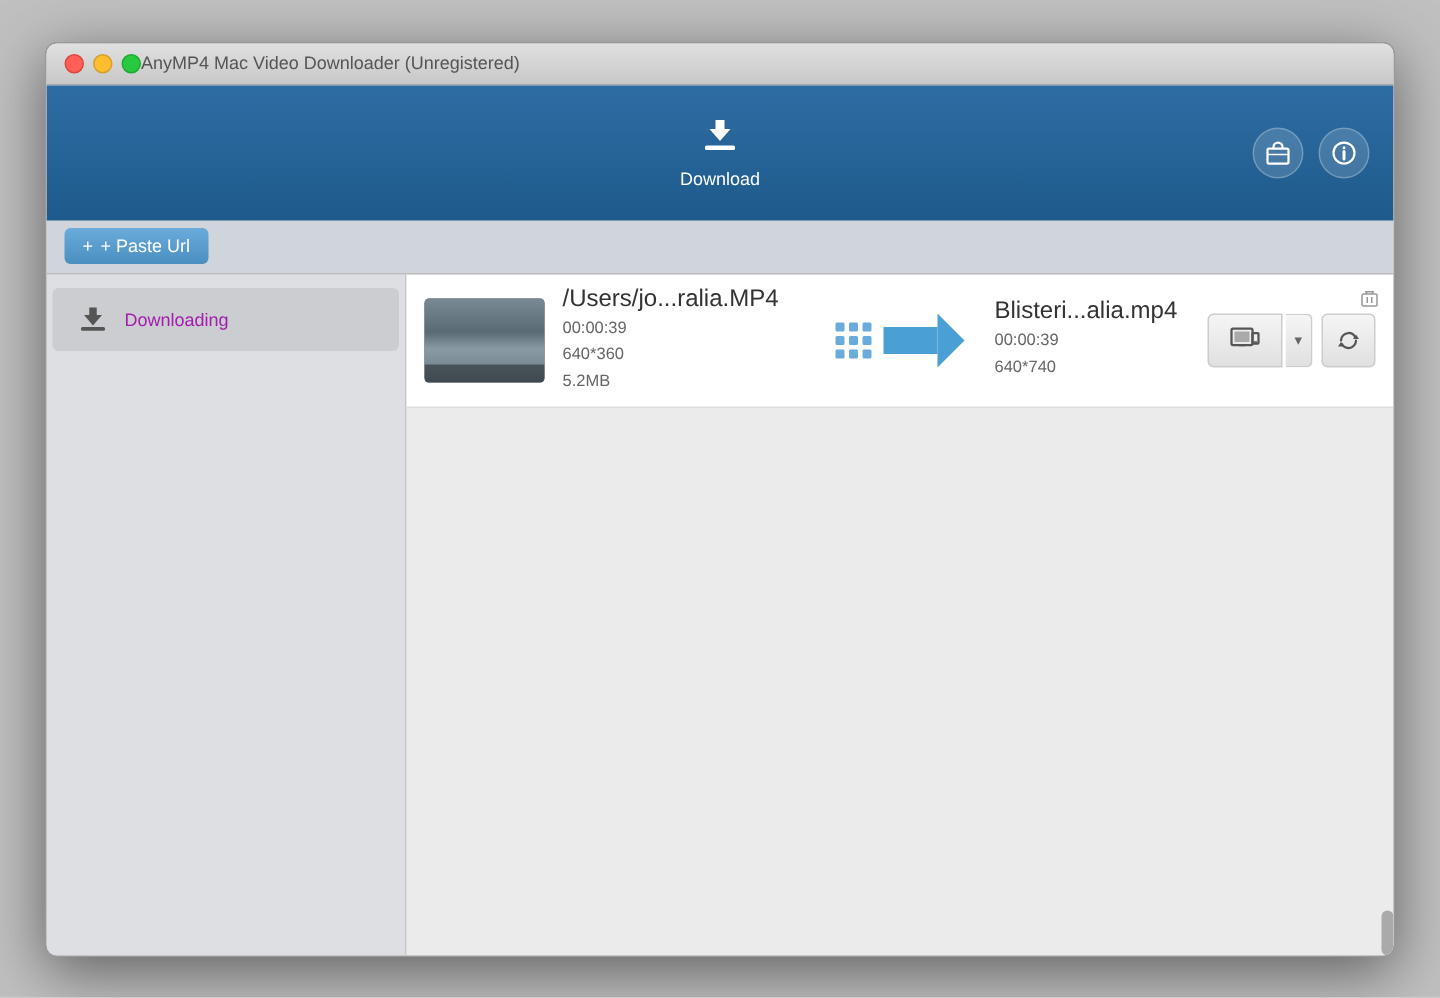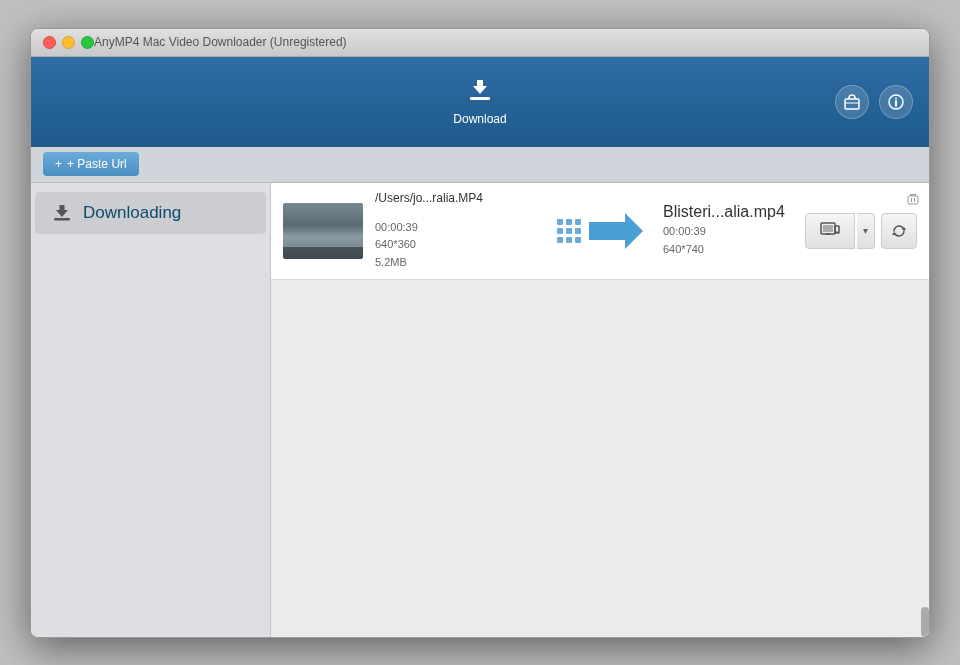--- a/index.html
+++ b/index.html
@@ -136,22 +136,22 @@
       border-right: 1px solid #c0c5cc;
       flex-shrink: 0;
       padding-top: 8px;
     }
     .sidebar-item {
       display: flex;
       align-items: center;
       gap: 10px;
       padding: 10px 16px;
       cursor: pointer;
-      font-size: 17px;
-      color: #0c4a6e;
+      font-size: 12px;
+      color: #a21caf;
       border-radius: 4px;
       margin: 1px 4px;
     }
     .sidebar-item.active {
       background: rgba(0,0,0,0.08);
     }
     .sidebar-icon {
       width: 22px;
       height: 22px;
       display: flex;
@@ -201,23 +201,23 @@
       left: 0;
       right: 0;
       height: 12px;
       background: rgba(0,0,0,0.4);
     }
     .file-info {
       flex: 1;
       min-width: 0;
     }
     .file-path {
-      font-size: 12px;
+      font-size: 16px;
       color: #333;
-      margin-bottom: 14px;
+      margin-bottom: 2px;
     }
     .file-meta {
       font-size: 11px;
       color: #666;
       line-height: 1.6;
     }
     .arrow-area {
       display: flex;
       align-items: center;
       justify-content: center;

